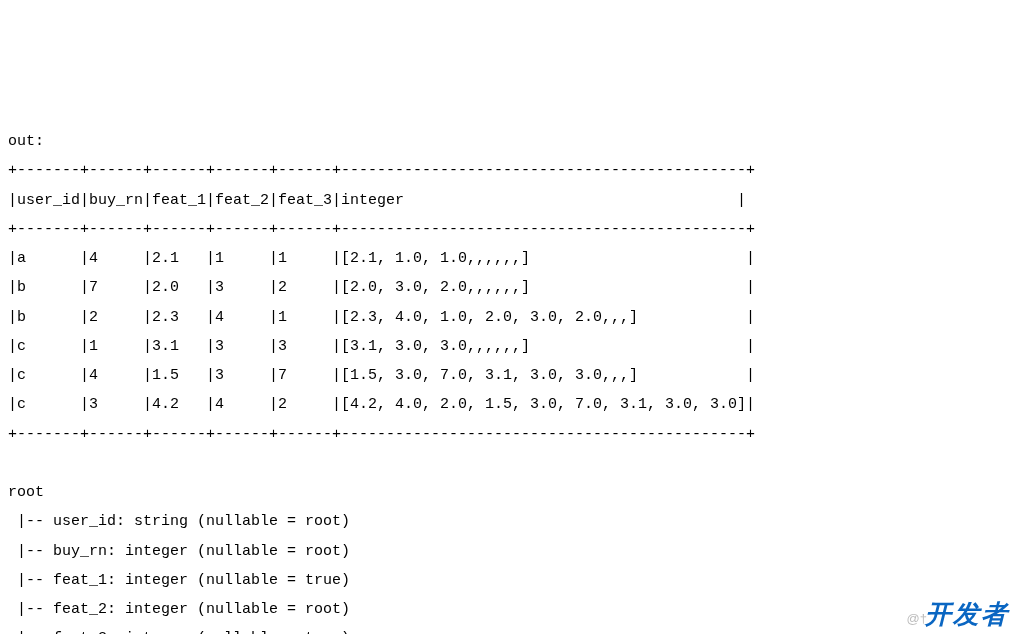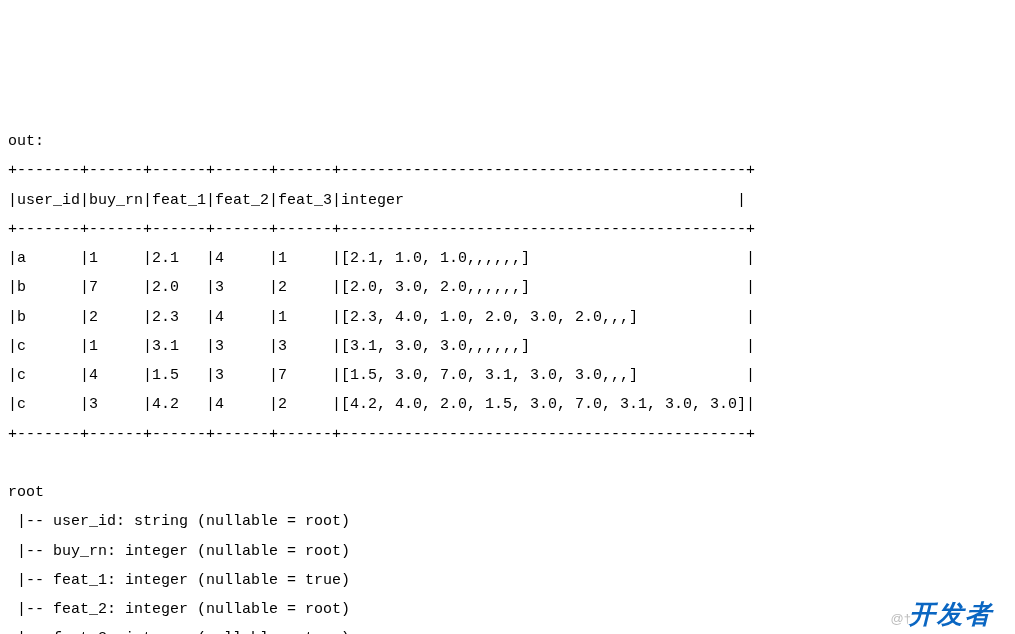--- a/index.html
+++ b/index.html
@@ -12,21 +12,21 @@
       white-space: pre;
       line-height: 1.95;
       position: relative;
       width: 1015px;
       height: 634px;
       box-sizing: border-box;
       overflow: hidden;
     }
     .watermark {
       position: absolute;
-      right: 22px;
+      right: 6px;
       bottom: 6px;
       font-family: Arial, sans-serif;
       font-weight: bold;
       font-style: italic;
       font-size: 28px;
       line-height: 1;
       white-space: nowrap;
       text-align: center;
       pointer-events: none;
     }
@@ -54,21 +54,21 @@
   </style>
 </head>
 <body>
 
 
 
 <span>out:</span>
 <span>+-------+------+------+------+------+---------------------------------------------+</span>
 <span>|user_id|buy_rn|feat_1|feat_2|feat_3|integer                                     |</span>
 <span>+-------+------+------+------+------+---------------------------------------------+</span>
-<span>|a      |1     |2.1   |4     |1     |[2.1, 1.0, 1.0,,,,,,]                        |</span>
+<span>|a      |4     |2.1   |1     |1     |[2.1, 1.0, 1.0,,,,,,]                        |</span>
 <span>|b      |7     |2.0   |3     |2     |[2.0, 3.0, 2.0,,,,,,]                        |</span>
 <span>|b      |2     |2.3   |4     |1     |[2.3, 4.0, 1.0, 2.0, 3.0, 2.0,,,]            |</span>
 <span>|c      |1     |3.1   |3     |3     |[3.1, 3.0, 3.0,,,,,,]                        |</span>
 <span>|c      |4     |1.5   |3     |7     |[1.5, 3.0, 7.0, 3.1, 3.0, 3.0,,,]            |</span>
 <span>|c      |3     |4.2   |4     |2     |[4.2, 4.0, 2.0, 1.5, 3.0, 7.0, 3.1, 3.0, 3.0]|</span>
 <span>+-------+------+------+------+------+---------------------------------------------+</span>
 
 <span>root</span>
 <span> |-- user_id: string (nullable = root)</span>
 <span> |-- buy_rn: integer (nullable = root)</span>

